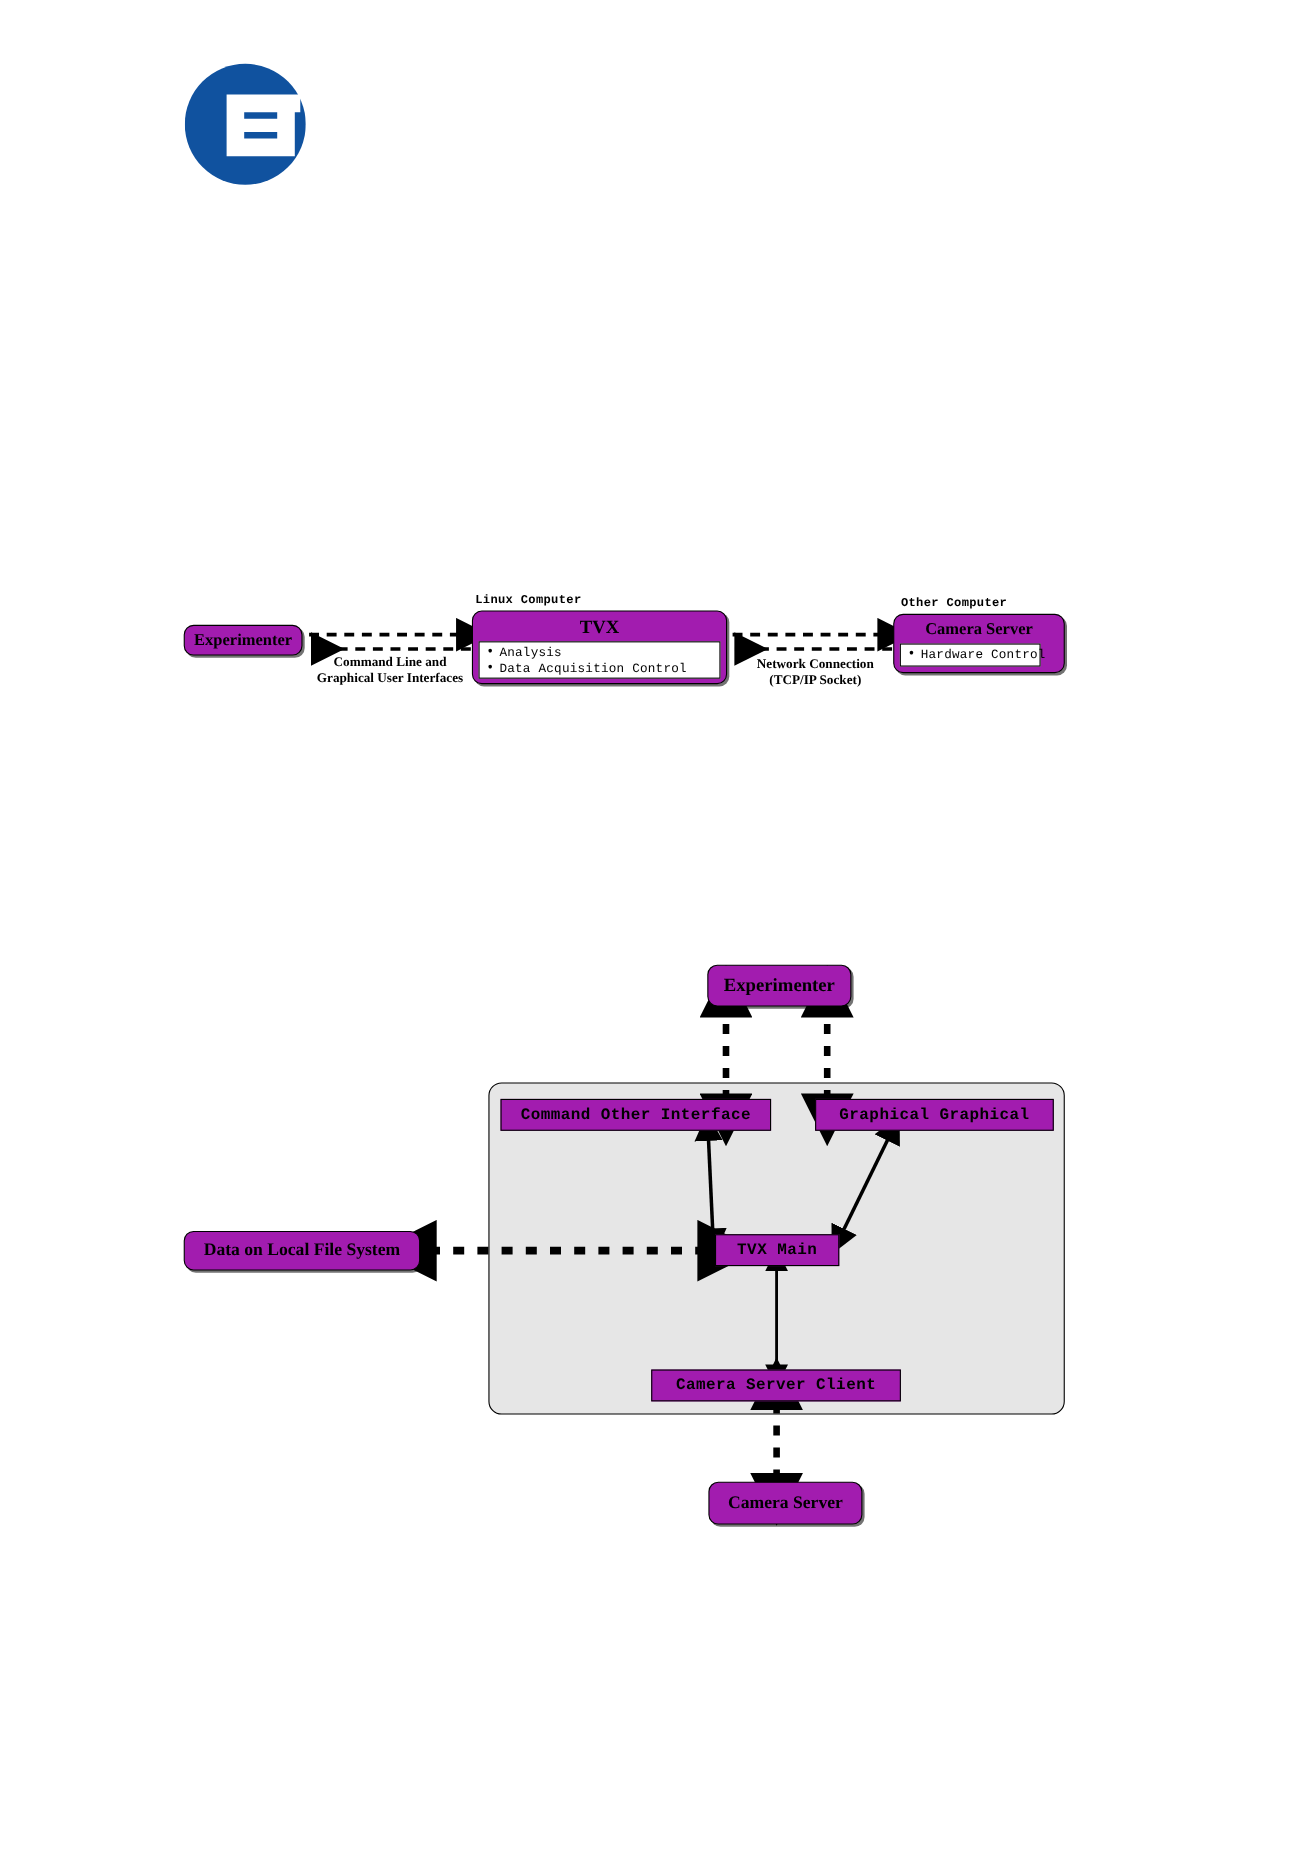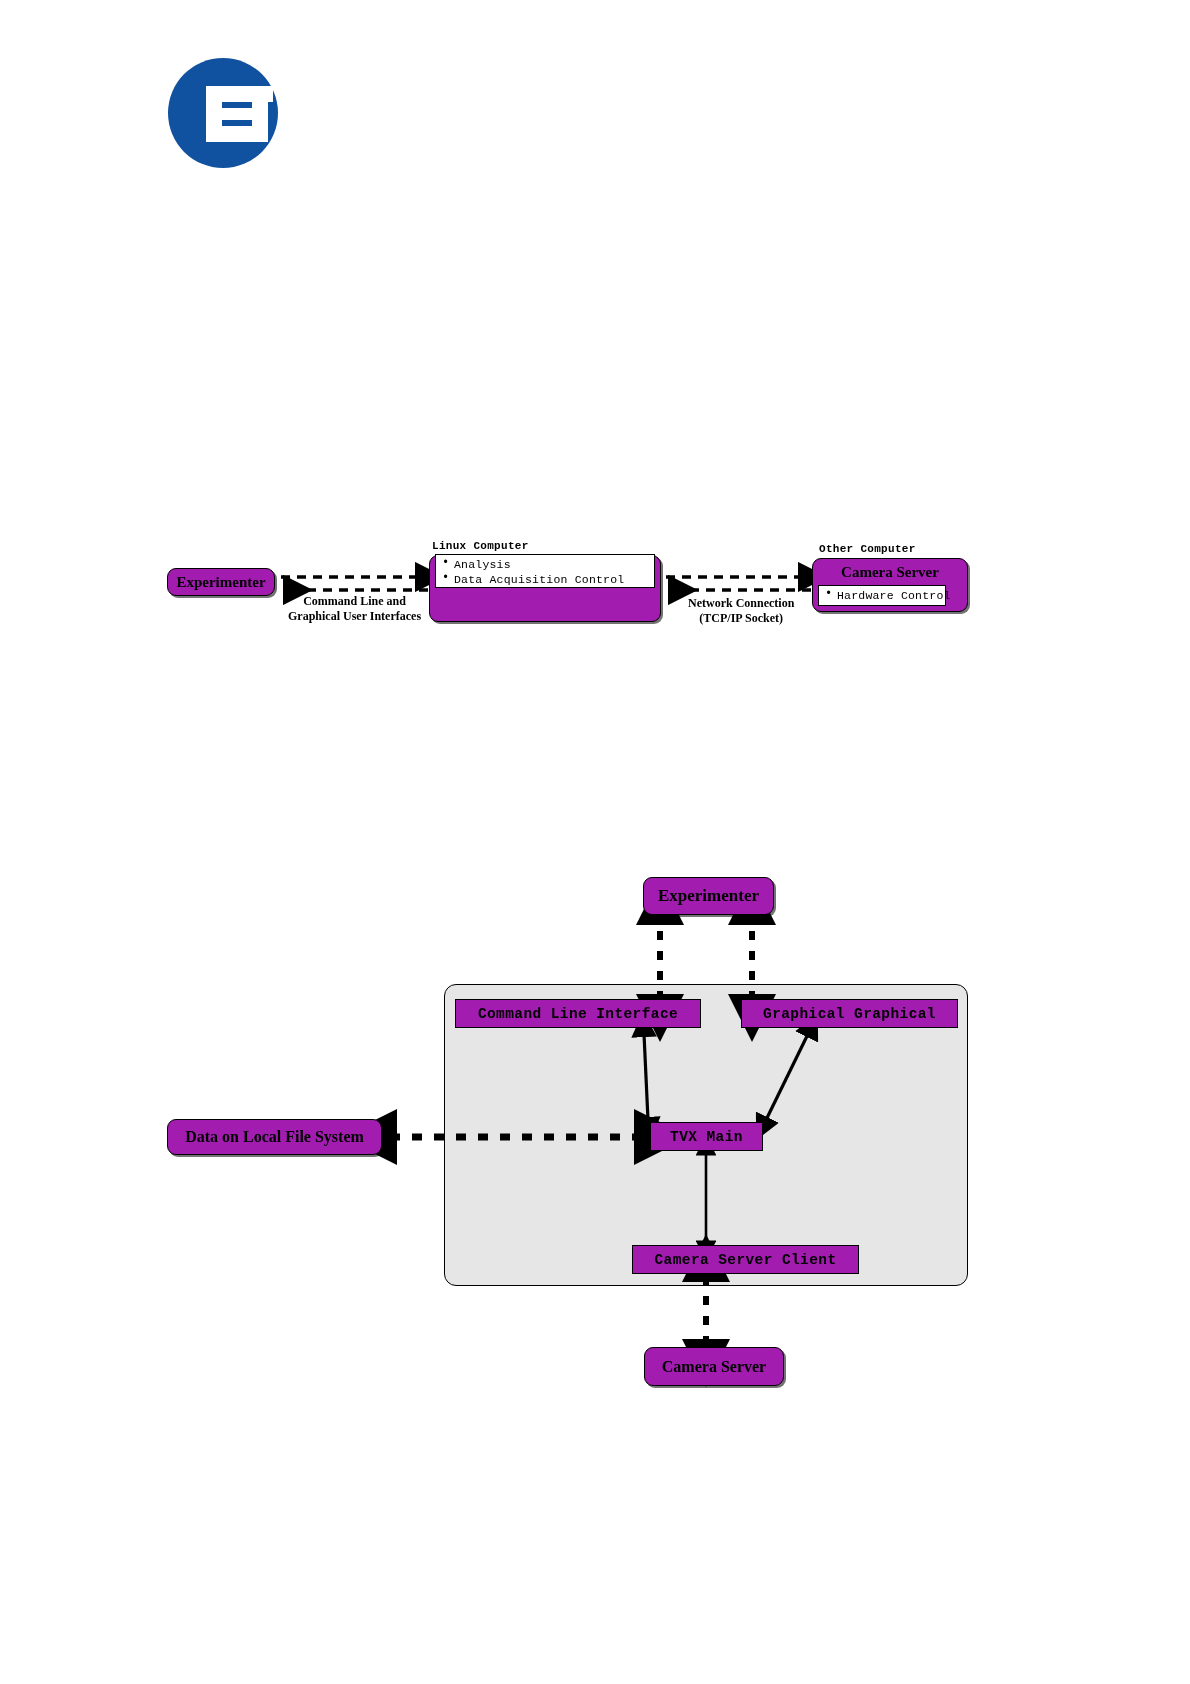--- a/index.html
+++ b/index.html
@@ -93,21 +93,21 @@
 
   
   #diagram1 { left: 0px; top: 0px; width: 1190px; height: 1684px; }
 
   #d1-experimenter { left: 167px; top: 568px; width: 108px; height: 28px; font-size: 15px; }
 
   #d1-linux-group  { left: 429px; top: 555px; width: 232px; height: 67px; border-radius: 9px; }
   #d1-tvx-title    { position:absolute; left: 429px; top: 558px; width: 232px; height: 24px;
                      display:flex; align-items:center; justify-content:center;
                      font-family:"Liberation Serif",serif; font-weight:bold; font-size:17px; }
-  #d1-tvx-list     { left: 435px; top: 554px; width: 220px; height: 34px; }
+  #d1-tvx-list     { left: 435px; top: 583px; width: 220px; height: 34px; }
 
   #d1-other-group  { left: 812px; top: 558px; width: 156px; height: 54px; border-radius: 9px; }
   #d1-camera-title { position:absolute; left: 812px; top: 561px; width: 156px; height: 22px;
                      display:flex; align-items:center; justify-content:center;
                      font-family:"Liberation Serif",serif; font-weight:bold; font-size:15px; }
   #d1-camera-list  { left: 818px; top: 585px; width: 128px; height: 21px; }
 
   .bullet-list {
     position: absolute;
     box-sizing: border-box;
@@ -148,21 +148,21 @@
     box-sizing: border-box;
     background: #e6e6e6;
     border: 1.4px solid #000000;
     border-radius: 12px;
   }
 
   #d2-experimenter { left: 643px; top: 877px; width: 131px; height: 38px; font-size: 17px; }
   #d2-cli          { left: 455px; top: 999px; width: 246px; height: 29px; font-size: 14.5px; }
   #d2-gui          { left: 741px; top: 999px; width: 217px; height: 29px; font-size: 14.5px; }
   #d2-tvxmain      { left: 650px; top: 1122px; width: 113px; height: 29px; font-size: 14.5px; }
-  #d2-csclient     { left: 592px; top: 1245px; width: 227px; height: 29px; font-size: 14.5px; margin-left: 40px; }
+  #d2-csclient     { left: 592px; top: 1245px; width: 227px; height: 29px; font-size: 14.5px; }
   #d2-datafs       { left: 167px; top: 1119px; width: 215px; height: 36px; font-size: 16px; }
   #d2-cameraserver { left: 644px; top: 1347px; width: 140px; height: 39px; font-size: 16px; }
 
   #d2-panel-label  { left: 474px; top: 1174px; }
 </style>
 </head>
 <body>
 
 <div id="logo">
   <svg width="110" height="114" viewBox="0 0 110 114">
@@ -247,21 +247,21 @@
 
     <line x1="390" y1="1137" x2="641" y2="1137" stroke="#000" stroke-width="7" stroke-dasharray="10,12" marker-end="url(#d2arrUp)" marker-start="url(#d2arrStart)"></line>
 
     <line x1="706" y1="1153" x2="706" y2="1243" stroke="#000" stroke-width="2.6" marker-end="url(#d2arrUp)" marker-start="url(#d2arrStart)"></line>
 
     <line x1="706" y1="1345" x2="706" y2="1276" stroke="#000" stroke-width="6" stroke-dasharray="9,11" marker-end="url(#d2arrUp)" marker-start="url(#d2arrStart)"></line>
   </svg>
 
   <div class="node rounded serif-bold shadowed" id="d2-experimenter">Experimenter</div>
 
-  <div class="node mono" id="d2-cli">Command Line Interface</div>
+  <div class="node mono" id="d2-cli">Command Other Interface</div>
 
   <div class="node mono" id="d2-gui">Graphical Graphical</div>
 
   <div class="node mono" id="d2-tvxmain">TVX Main</div>
 
   <div class="node mono" id="d2-csclient">Camera Server Client</div>
 
   <div class="node rounded serif-bold shadowed" id="d2-datafs">Data on Local File System</div>
 
   <div class="node rounded serif-bold shadowed" id="d2-cameraserver">Camera Server</div>

